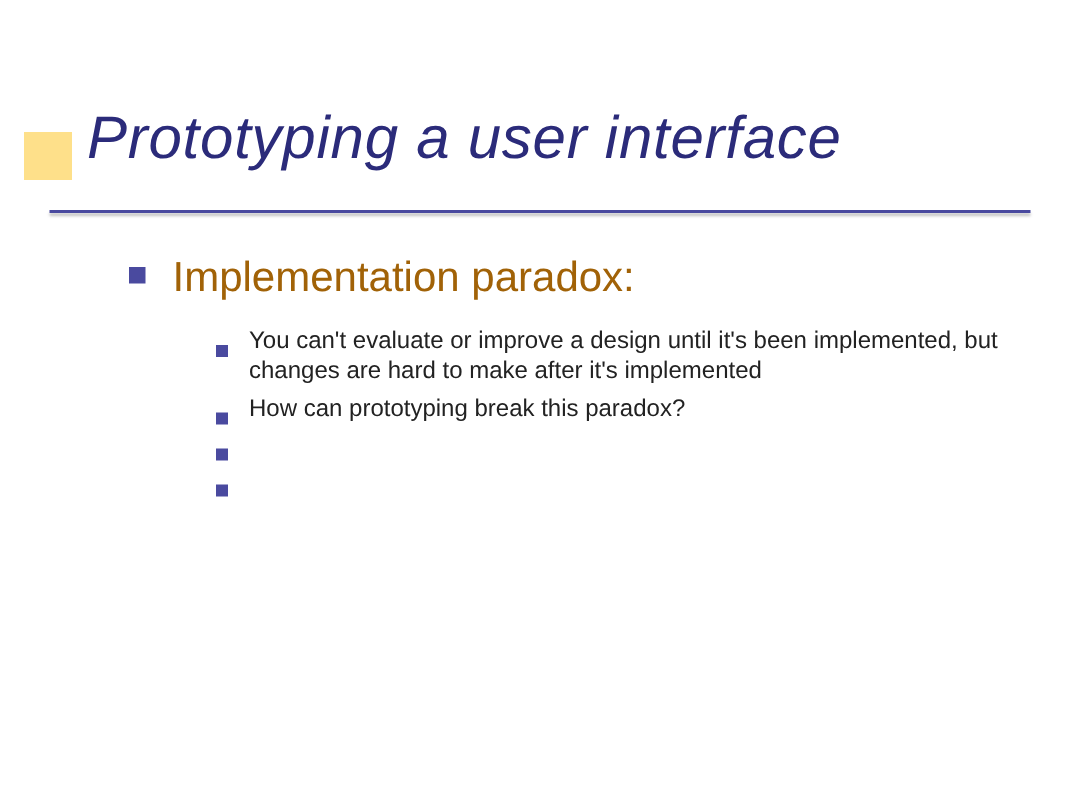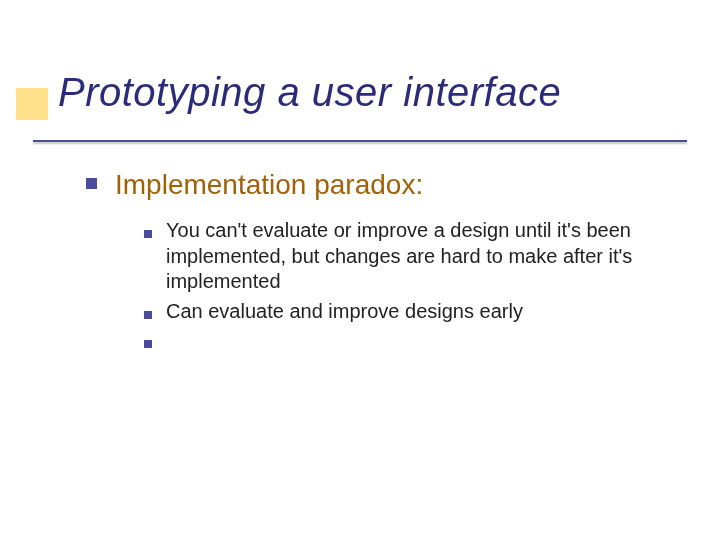--- a/index.html
+++ b/index.html
@@ -83,21 +83,21 @@
   }
   .l2 .bullet {
     width: 8px;
     height: 8px;
     background: #4a4a9f;
     flex-shrink: 0;
     margin-top: 12px;
     margin-right: 14px;
   }
   .l2 .text {
-    font-size: 20px;
+    font-size: 16px;
     color: #222;
     line-height: 1.28;
     max-width: 500px;
   }
 </style>
 </head>
 <body>
 
 <div class="slide">
   <div class="accent-box"></div>
@@ -111,20 +111,23 @@
       <div class="bullet"></div>
       <div class="text">Implementation paradox:</div>
     </div>
     <div class="sub">
       <div class="l2">
         <div class="bullet"></div>
         <div class="text">You can't evaluate or improve a design until it's been implemented, but changes are hard to make after it's implemented</div>
       </div>
       <div class="l2">
         <div class="bullet"></div>
-        <div class="text">Can evaluate and improve designs early</div>
+        <div class="text">How can prototyping break this paradox?</div>
+      </div>
+      <div class="l2">
+        <div class="bullet"></div>
       </div>
       <div class="l2">
         <div class="bullet"></div>
       </div>
     </div>
   </div>
 </div>
 
 </body></html>

